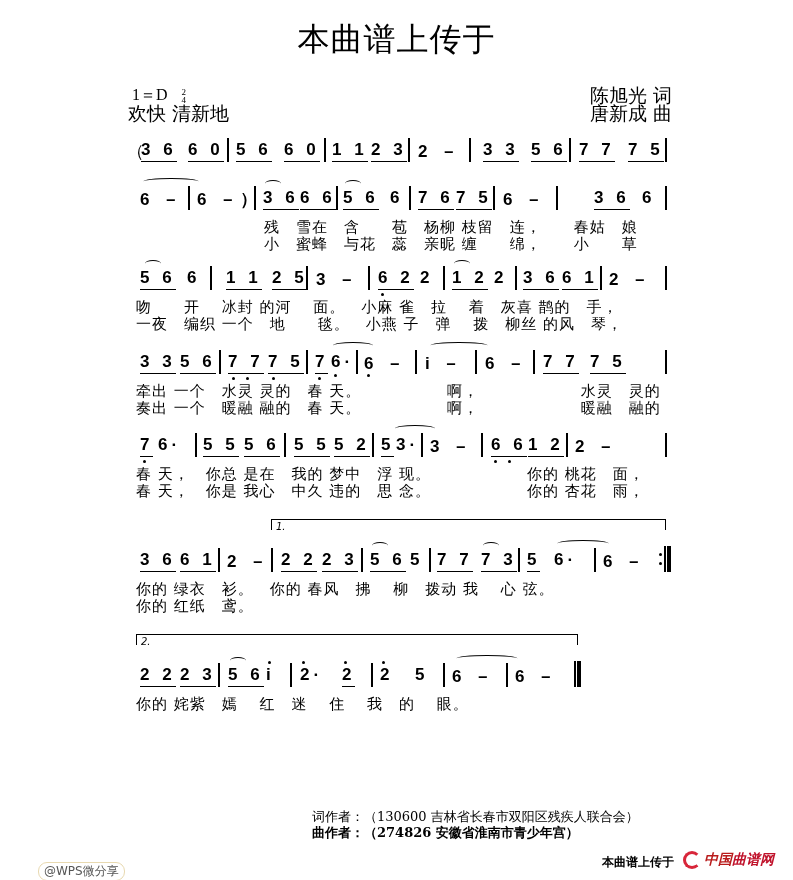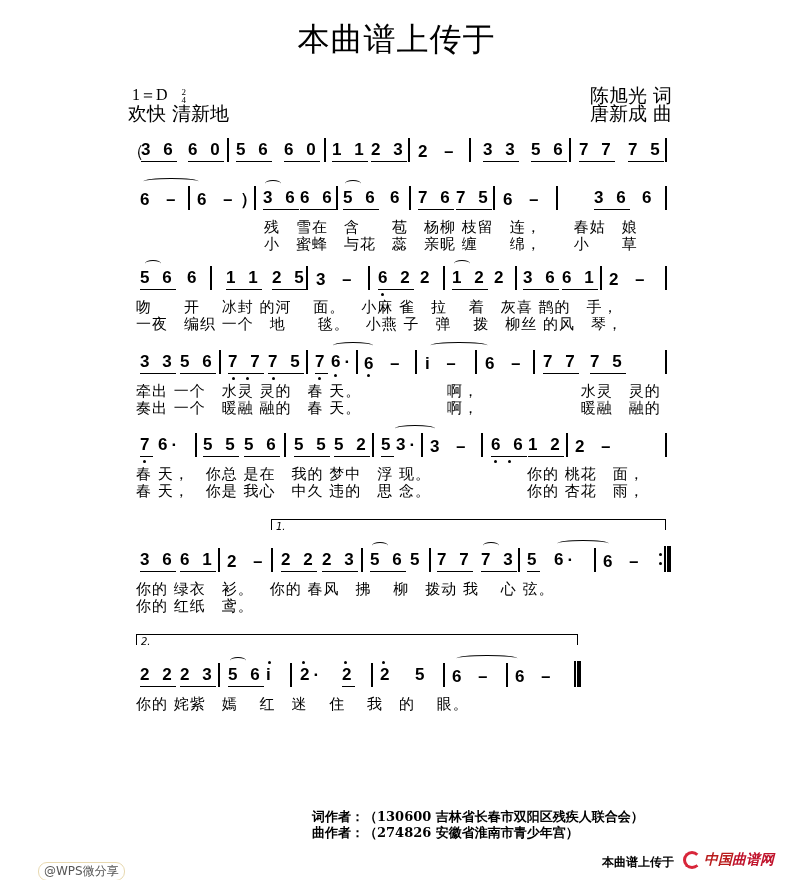--- a/index.html
+++ b/index.html
@@ -16,21 +16,21 @@
   .row { position:absolute; left:0; width:793px; height:30px; }
   .tok { position:absolute; top:0; font-family:"Liberation Sans", sans-serif; font-size:17px; font-weight:bold; letter-spacing:4px; white-space:nowrap; }
   .ul { border-bottom:1.5px solid #000; padding-bottom:1px; }
   .bar { position:absolute; top:-2px; width:1.5px; height:24px; background:#000; }
   .slur { position:absolute; border-top:1.5px solid #000; border-radius:50% 50% 0 0; height:6px; }
   .dot-b { position:absolute; width:3px; height:3px; background:#000; border-radius:50%; }
   .lyrics { position:absolute; font-size:15px; white-space:nowrap; letter-spacing:1px; }
   .volta { position:absolute; border-top:1px solid #000; border-left:1px solid #000; border-right:1px solid #000; height:10px; }
   .volta span { font-size:10px; font-style:italic; position:absolute; left:4px; top:1px; }
   .endbar { position:absolute; top:-4px; width:4px; height:26px; background:#000; }
-  .footer1 { left:312px; top:808px; font-size:13px; font-weight:bold; font-family:"DejaVu Serif", serif; }
+  .footer1 { left:312px; top:808px; font-size:13px; font-weight:normal; font-family:"DejaVu Serif", serif; }
   .footer2 { left:312px; top:824px; font-size:13px; font-weight:bold; font-family:"DejaVu Serif", serif; }
   .upload { left:602px; top:854px; font-size:12px; font-weight:bold; }
   .brand { left:683px; top:851px; font-size:14px; font-weight:bold; font-style:italic; color:#c0122b; }
   .brand .logo { display:inline-block; width:12px; height:12px; border:3px solid #d8263a; border-right-color:transparent; border-radius:50%; vertical-align:middle; margin-right:3px; }
   .brand .cn { color:#b91c1c;font-style:italic; }
   .wps { left:38px; top:862px; font-size:12px; color:#555; border:1px solid #e8d9b0; border-radius:9px; padding:0 5px; }
 </style>
 </head>
 <body>
 

